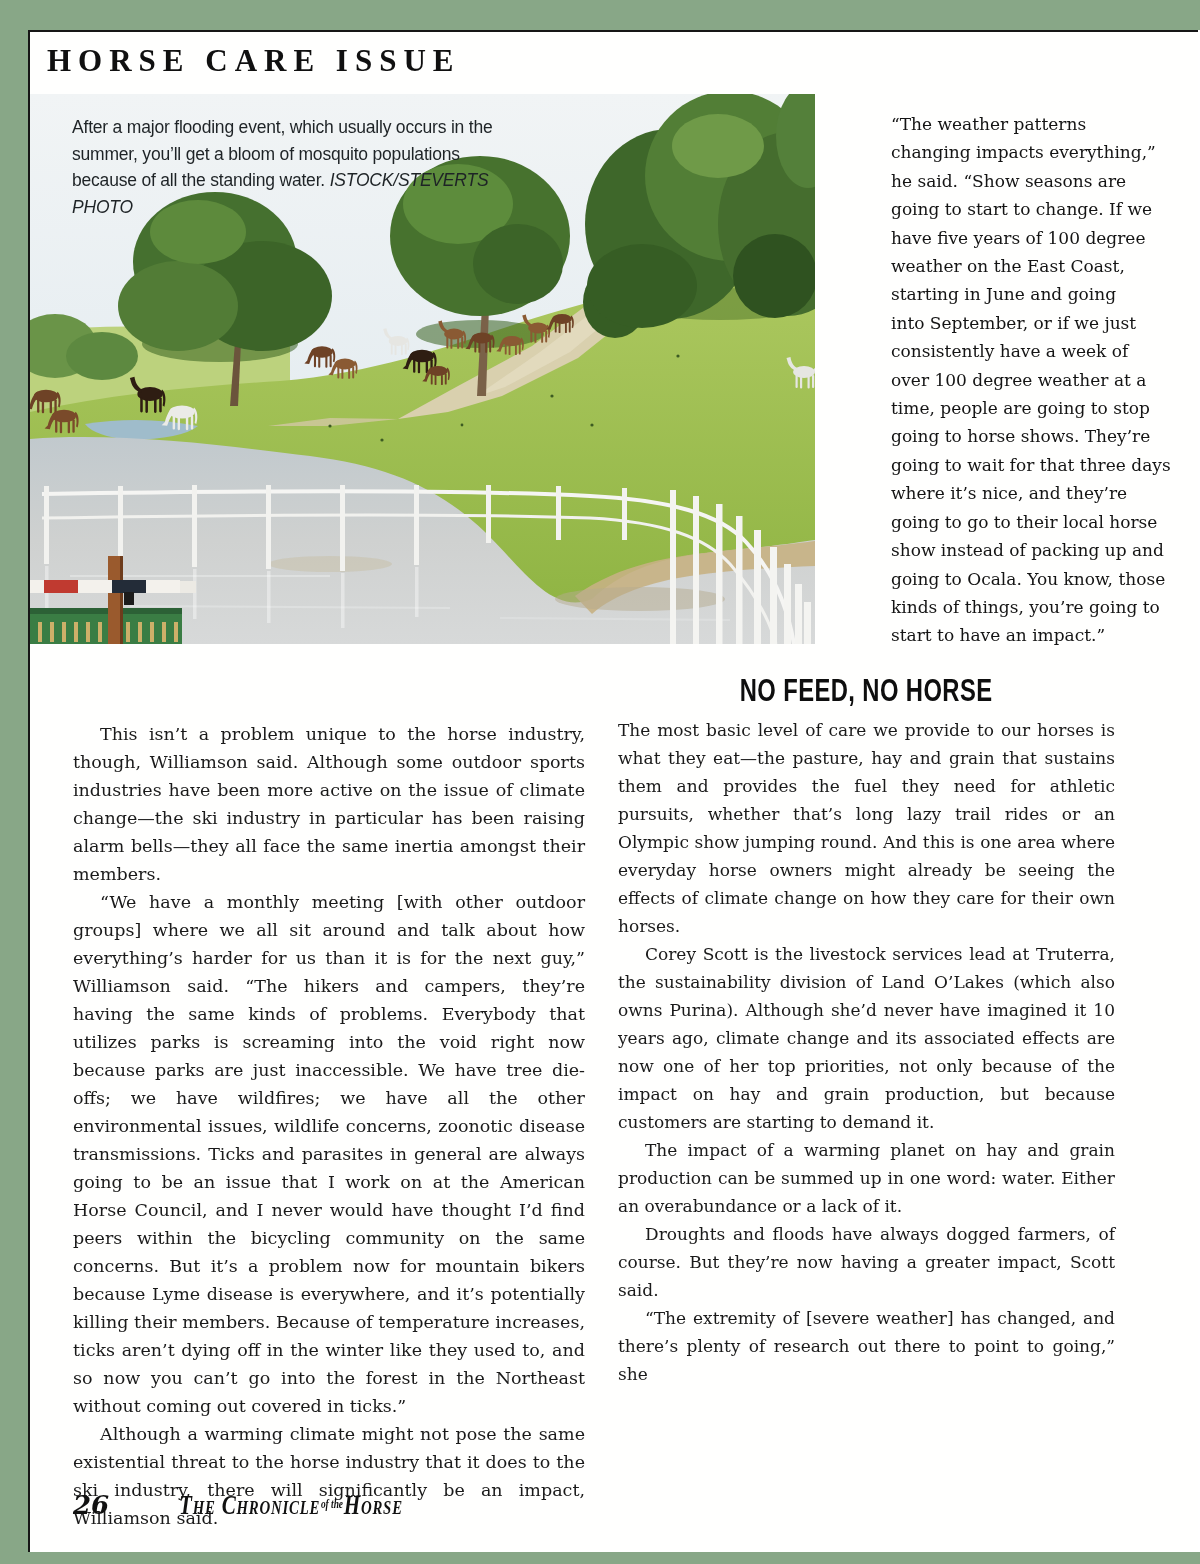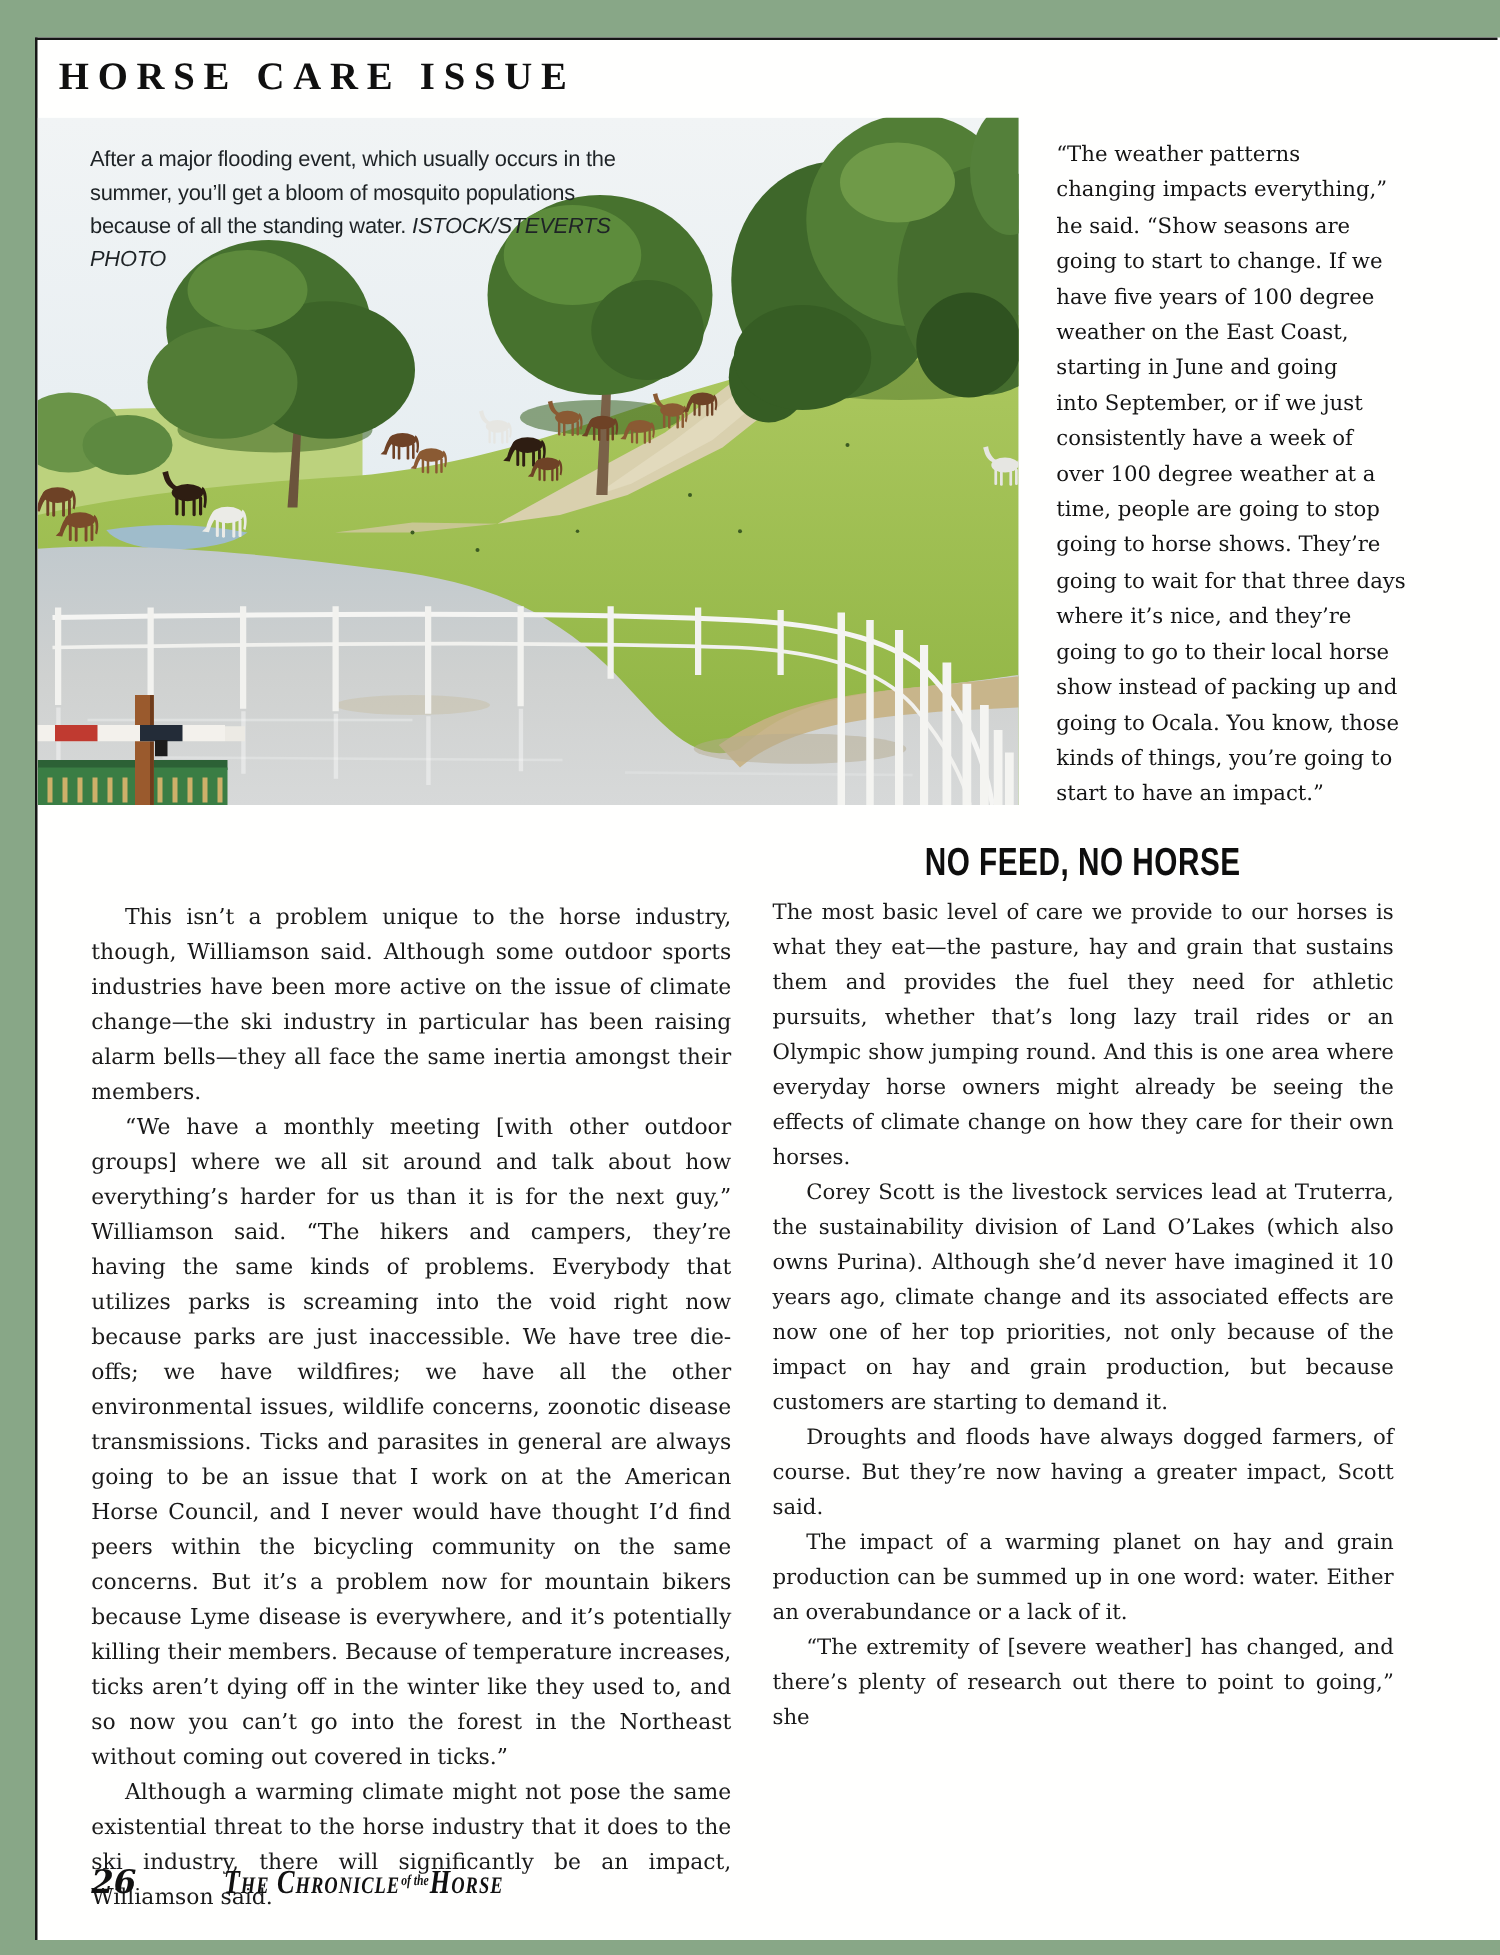--- a/index.html
+++ b/index.html
@@ -20,21 +20,21 @@
            font-family:"Liberation Serif", serif; font-weight:700; font-size:31px;
            letter-spacing:7px; color:#101010; white-space:nowrap; }
 
   .photo{ position:absolute; left:0; top:62px; width:785px; height:550px; overflow:hidden; }
   .photo svg{ display:block; }
   .caption{ position:absolute; left:42px; top:20px; width:450px;
             font-family:"Liberation Sans", sans-serif; font-size:17.5px; line-height:26.5px;
             color:#1e2326; letter-spacing:-0.2px; }
   .caption em{ font-style:italic; }
 
-  .quote{ position:absolute; left:815px; top:78px; width:292px;
+  .quote{ position:absolute; left:861px; top:78px; width:292px;
           font-size:17px; line-height:28.4px; white-space:pre; color:#141414; }
 
   .col{ position:absolute; text-align:justify; }
   .col-left{ left:43px; top:652px; width:512px; font-size:17.5px; line-height:28px;margin-top:36px; }
   .col-right{ left:588px; top:644px; width:497px; font-size:17px; line-height:28px; }
   .para{ margin:0; }
   .para.indent{ text-indent:27px; }
 
   .heading-wrap{ text-align:center; margin:0 0 8px 0; }
   .nofeed{ display:inline-block; font-family:"Liberation Sans", sans-serif;
@@ -257,22 +257,22 @@
       <p class="para indent">Although a warming climate might not pose the same existential threat to the horse industry that it does to the ski industry, there will significantly be an impact, Williamson said.</p>
     </div>
 
   <div class="col col-right">
     <div class="heading-wrap">
       <span class="nofeed">NO FEED, NO HORSE</span>
     </div>
     <div>
         <p class="para">The most basic level of care we provide to our horses is what they eat—the pasture, hay and grain that sustains them and provides the fuel they need for athletic pursuits, whether that’s long lazy trail rides or an Olympic show jumping round. And this is one area where everyday horse owners might already be seeing the effects of climate change on how they care for their own horses.</p>
         <p class="para indent">Corey Scott is the livestock services lead at Truterra, the sustainability division of Land O’Lakes (which also owns Purina). Although she’d never have imagined it 10 years ago, climate change and its associated effects are now one of her top priorities, not only because of the impact on hay and grain production, but because customers are starting to demand it.</p>
+        <p class="para indent">The impact of a warming planet on hay and grain production can be summed up in one word: water. Either an overabundance or a lack of it.</p>
         <p class="para indent">Droughts and floods have always dogged farmers, of course. But they’re now having a greater impact, Scott said.</p>
-        <p class="para indent">The impact of a warming planet on hay and grain production can be summed up in one word: water. Either an overabundance or a lack of it.</p>
         <p class="para indent">“The extremity of [severe weather] has changed, and there’s plenty of research out there to point to going,” she</p>
       </div>
   </div>
 
   <div class="footer">
     <span class="pagenum">26</span>
     <span class="mag-logo">
       <span>The Chronicle</span><span class="ofthe">of the</span><span>Horse</span>
     </span>
   </div>

